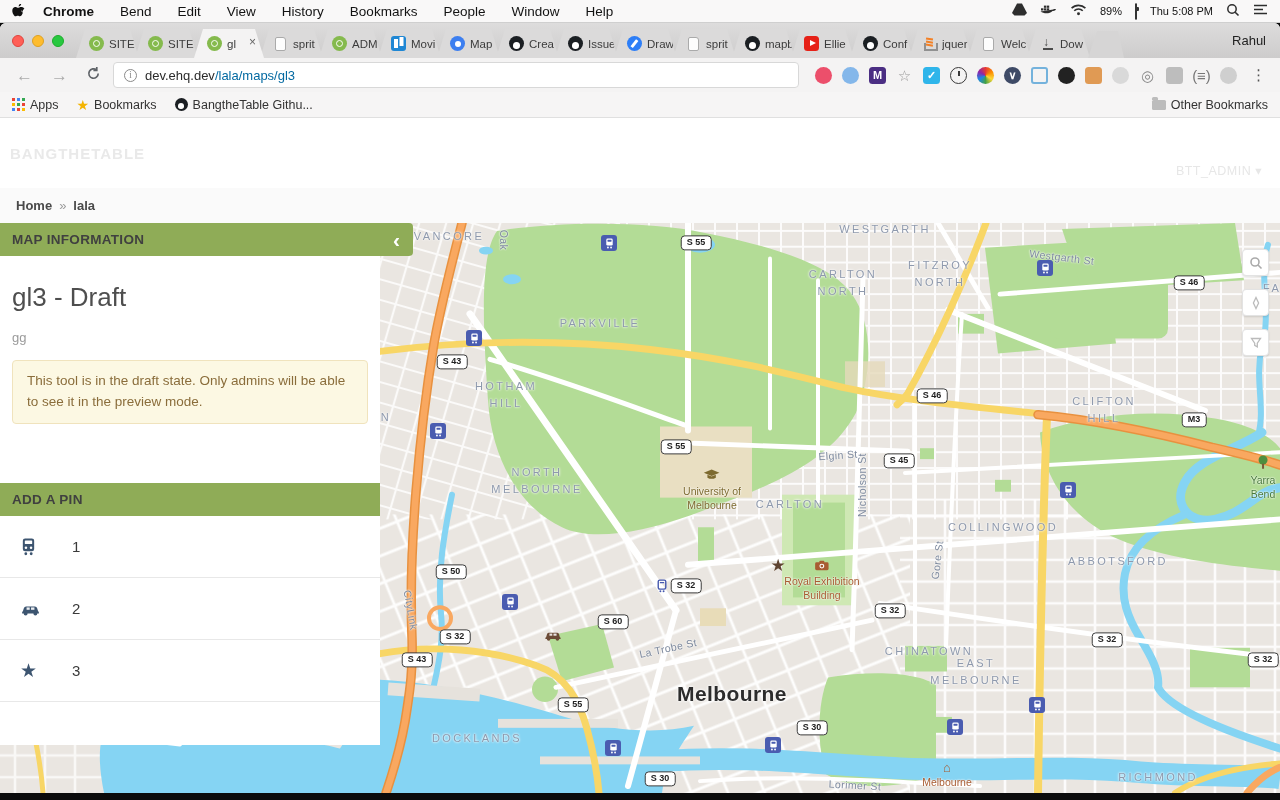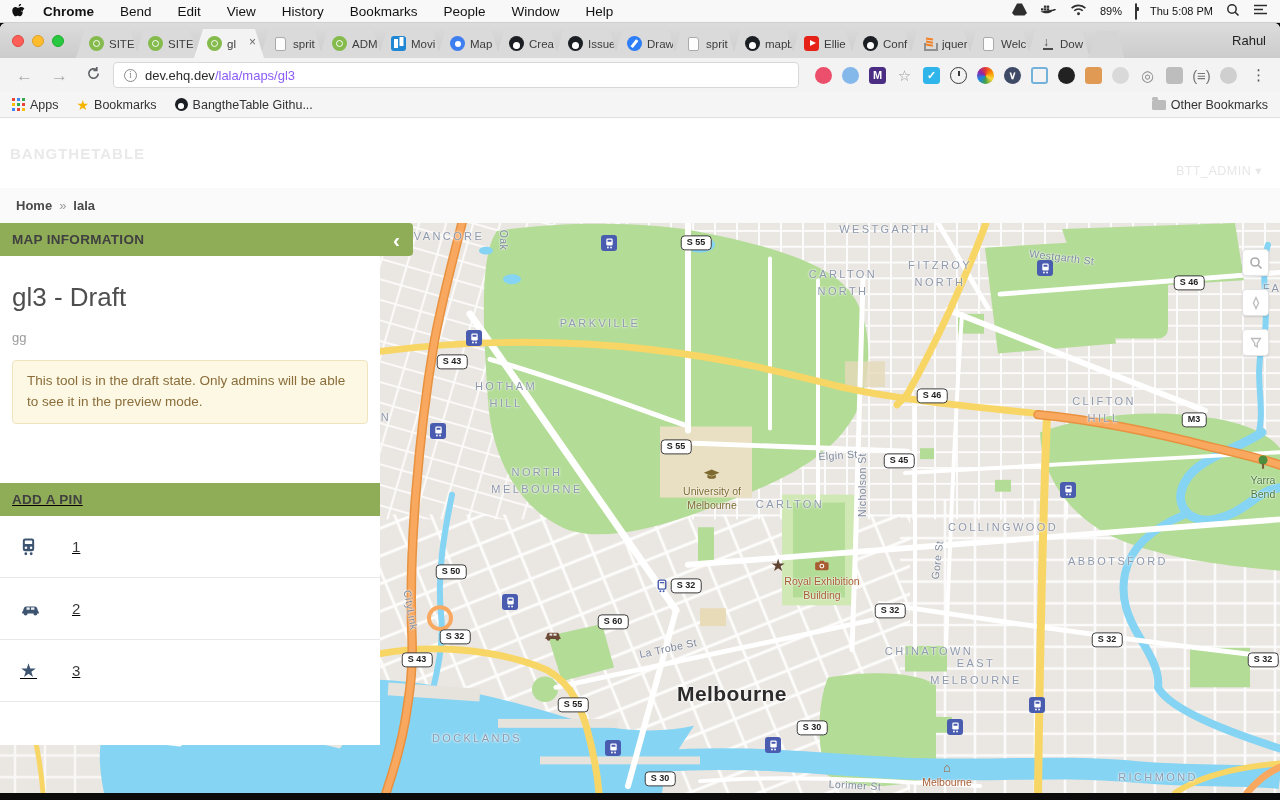--- a/index.html
+++ b/index.html
@@ -68,21 +68,21 @@
 
   
   .toolbar { height:34px; background:#f4f3f3; display:flex; align-items:center; padding:0 10px; gap:6px; }
   .nav-btn { font-size:17px; color:#aaa; padding:0 6px; line-height:1; }
   .nav-btn.enabled { color:#5f6368; }
   .omnibox { width:700px; height:26px; background:#fff; border:1px solid #d8d8d8; border-radius:4px;
     display:flex; align-items:center; padding:0 10px; gap:8px; }
   .info-badge { width:13px; height:13px; border:1px solid #8a8a8a; border-radius:50%; color:#8a8a8a;
     font-size:9.5px; font-family:"Liberation Serif",serif; display:flex; align-items:center; justify-content:center; flex:none;}
   .url { font-size:13px; white-space:nowrap; overflow:hidden; }
-  .url .host { color:#2b2b2b; } .url .path { color:#8b5cf6; }
+  .url .host { color:#2b2b2b; } .url .path { color:#0369a1; }
   .extensions { display:flex; align-items:center; gap:10px; margin-left:10px; flex:1; justify-content:flex-end; }
   .ext { width:17px; height:17px; display:flex; align-items:center; justify-content:center; font-size:12px; flex:none; position:relative;}
   .ext.circle { border-radius:50%; } .ext.square { border-radius:3.5px; }
   .ext .g { color:#fff; font-size:11px; font-weight:bold; line-height:1; }
   .ext.glyph { background:transparent !important; }
   .ext.glyph .g { font-size:15px; font-weight:normal; }
   .ext.ring { border:1.7px solid #3a3a3a; border-radius:50%; background:transparent !important; }
   .ext.ring .hand { width:2px; height:5px; background:#3a3a3a; margin-top:-4px; }
   .ext.frame { border:2.2px solid #74b2dc; border-radius:3px; background:transparent !important; }
   .ext.pinwheel { border-radius:50%; background:conic-gradient(#e53935,#fb8c00,#fdd835,#43a047,#1e88e5,#8e24aa,#e53935); }
@@ -134,21 +134,21 @@
   .sidebar { position:absolute; left:0; top:0; width:380px; height:522px; background:#fff; }
   .panel-head { height:33px; background:#8fac57; color:#404040; display:flex; align-items:center;
     padding-left:12px; font-size:13.5px; font-weight:bold; letter-spacing:.3px; }
   .collapse-btn { position:absolute; left:380px; top:0; width:33px; height:33px; background:#8fac57;
     border-radius:0 4px 4px 0; color:#fff; font-size:21px; font-weight:bold; display:flex; align-items:center;
     justify-content:center; line-height:1; }
   .tool-title { margin:26px 12px 0; font-size:26px; font-weight:400; color:#4e4e4e; }
   .tool-sub { margin:17px 12px 0; font-size:13px; color:#9b9b9b; }
   .notice { margin:15px 12px 0; background:#fcf8e3; border:1px solid #f0e3bd; border-radius:4px;
     padding:10px 14px; color:#8a6d3b; font-size:13.5px; line-height:1.55; }
-  .addpin { position:absolute; left:0; right:0; top:260px;text-decoration:underline; }
+  .addpin { position:absolute; left:0; right:0; top:260px; }
   .pin-instruction { padding:13px 12px 12px; font-size:14.5px; color:#8f8f8f; border-bottom:1px solid #dedede; }
   .pin-row { height:62px; display:flex; align-items:center; padding-left:20px; border-bottom:1px solid #e8e8e8; }
   .pin-ico { width:26px; color:#3d5570; display:flex; align-items:center; }
   .pin-label { margin-left:26px; font-size:15px; color:#3a3a3a; }
   .pin-star { font-size:19px; color:#3d5570; line-height:1; }
 </style>
 </head>
 <body>
 
 <div class="screen">

